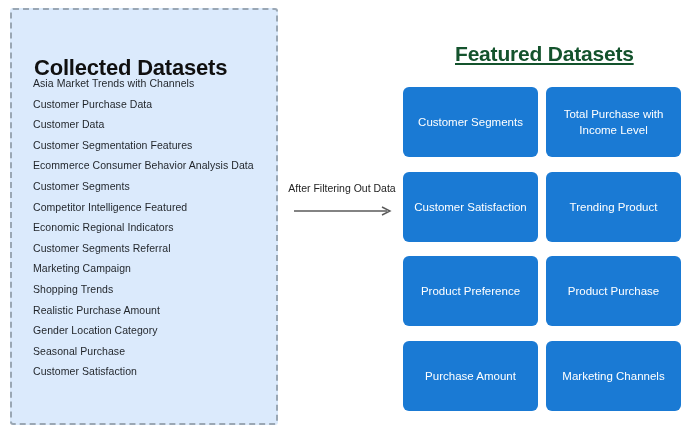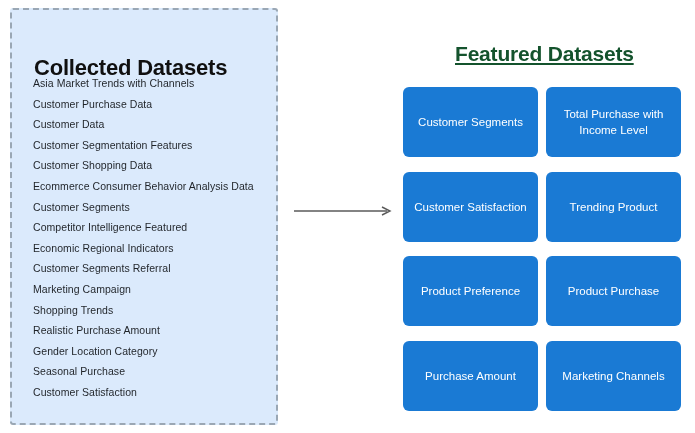--- a/index.html
+++ b/index.html
@@ -122,36 +122,36 @@
 </head>
 <body>
 
 <section id="collected-panel">
   <h2 id="collected-title">Collected Datasets</h2>
   <ul id="collected-list">
     <li>Asia Market Trends with Channels</li>
     <li>Customer Purchase Data</li>
     <li>Customer Data</li>
     <li>Customer Segmentation Features</li>
-    <li>Customer Shopping Data</li>
     <li>Ecommerce Consumer Behavior Analysis Data</li>
     <li>Customer Segments</li>
     <li>Competitor Intelligence Featured</li>
     <li>Economic Regional Indicators</li>
     <li>Customer Segments Referral</li>
     <li>Marketing Campaign</li>
     <li>Shopping Trends</li>
     <li> Realistic Purchase Amount</li>
     <li>Gender Location Category</li>
     <li> Seasonal Purchase</li>
     <li>Customer Satisfaction</li>
   </ul>
 </section>
 
 <div id="filter-arrow-group">
+  <div id="filter-arrow-label">After Filtering Out Data</div>
   <span id="filter-arrow-icon">
     <svg width="98" height="12" viewBox="0 0 98 12" aria-hidden="true">
       <line x1="0" y1="6" x2="93" y2="6" stroke="#5a5a5a" stroke-width="1.6"></line>
       <polyline points="88,2 96,6 88,10" fill="none" stroke="#5a5a5a" stroke-width="1.4"></polyline>
     </svg>
   </span>
 </div>
 
 <h2 id="featured-title">Featured Datasets</h2>
 

